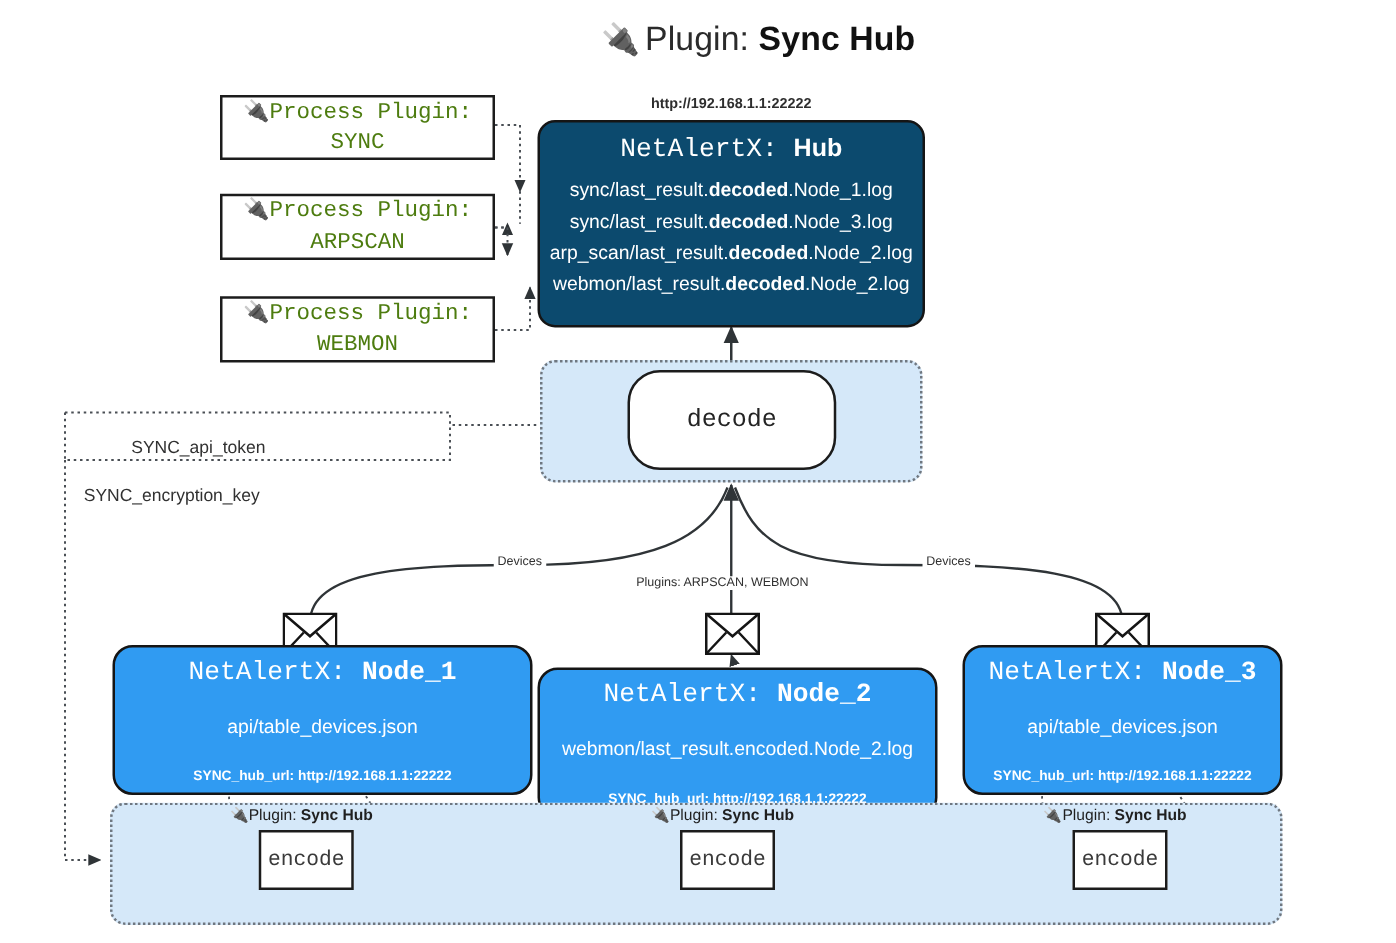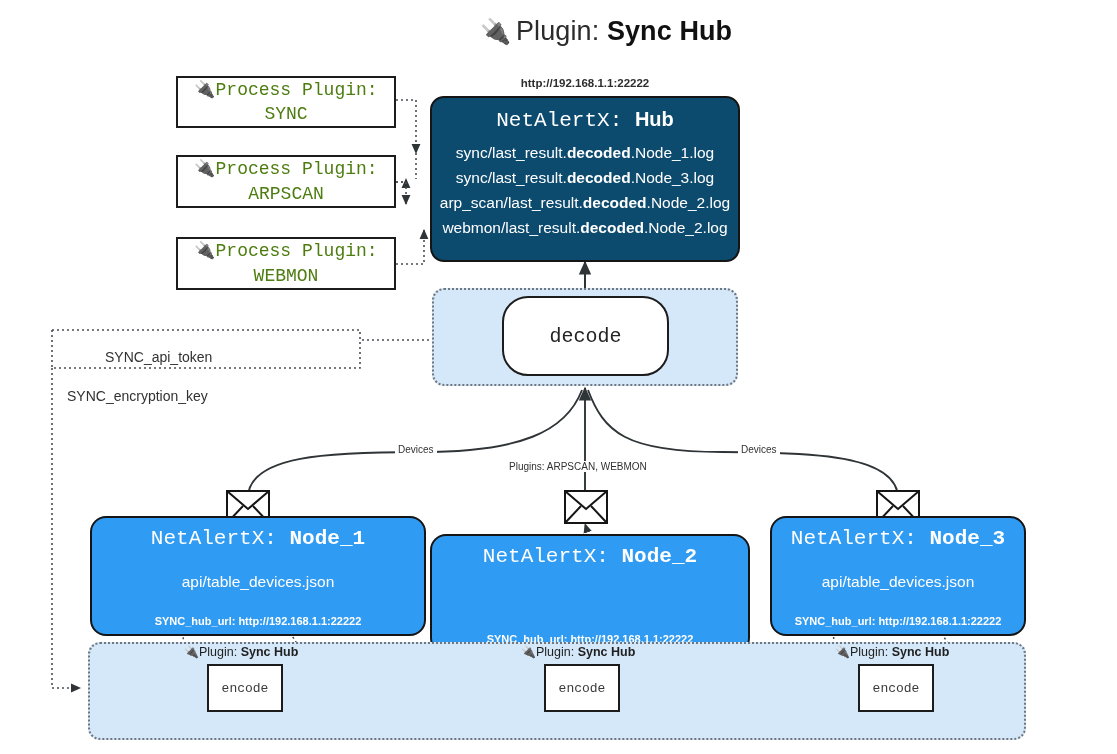--- a/index.html
+++ b/index.html
@@ -157,21 +157,21 @@
 
   
   .enc-label {
     position: absolute;
     font-size: 12.5px;
     color: #1f1f1f;
     white-space: nowrap;
   }
   .enc-label .strong { font-weight: bold; }
   .enc-label .plug { font-size: 12px; }
-  #encode-box-1, #encode-box-2, #encode-box-3 { font-size: 13px; color: #3a3a3a; }
+  #encode-box-1, #encode-box-2, #encode-box-3 { font-size: 17px; color: #3a3a3a; }
 
   
   .edge-label {
     position: absolute;
     font-size: 10px;
     color: #313131;
     background: #ffffff;
     white-space: nowrap;
     padding: 0 3px;
   }
@@ -327,20 +327,21 @@
     </div>
     <div class="node-foot">SYNC_hub_url: http://192.168.1.1:22222</div>
   </div>
 
   <div class="node node-box" style="left:430px; top:516px; width:320px; height:120px;margin-top:18px;">
     <div class="node-title">
       <span>NetAlertX:</span>
       <span class="strong">Node_2</span>
     </div>
     <div class="node-lines">
+      <div class="node-line">webmon/last_result.encoded.Node_2.log</div>
     </div>
     <div class="node-foot">SYNC_hub_url: http://192.168.1.1:22222</div>
   </div>
 
   <div class="node node-box" style="left:770px; top:516px; width:256px; height:120px;">
     <div class="node-title">
       <span>NetAlertX:</span>
       <span class="strong">Node_3</span>
     </div>
     <div class="node-lines">

